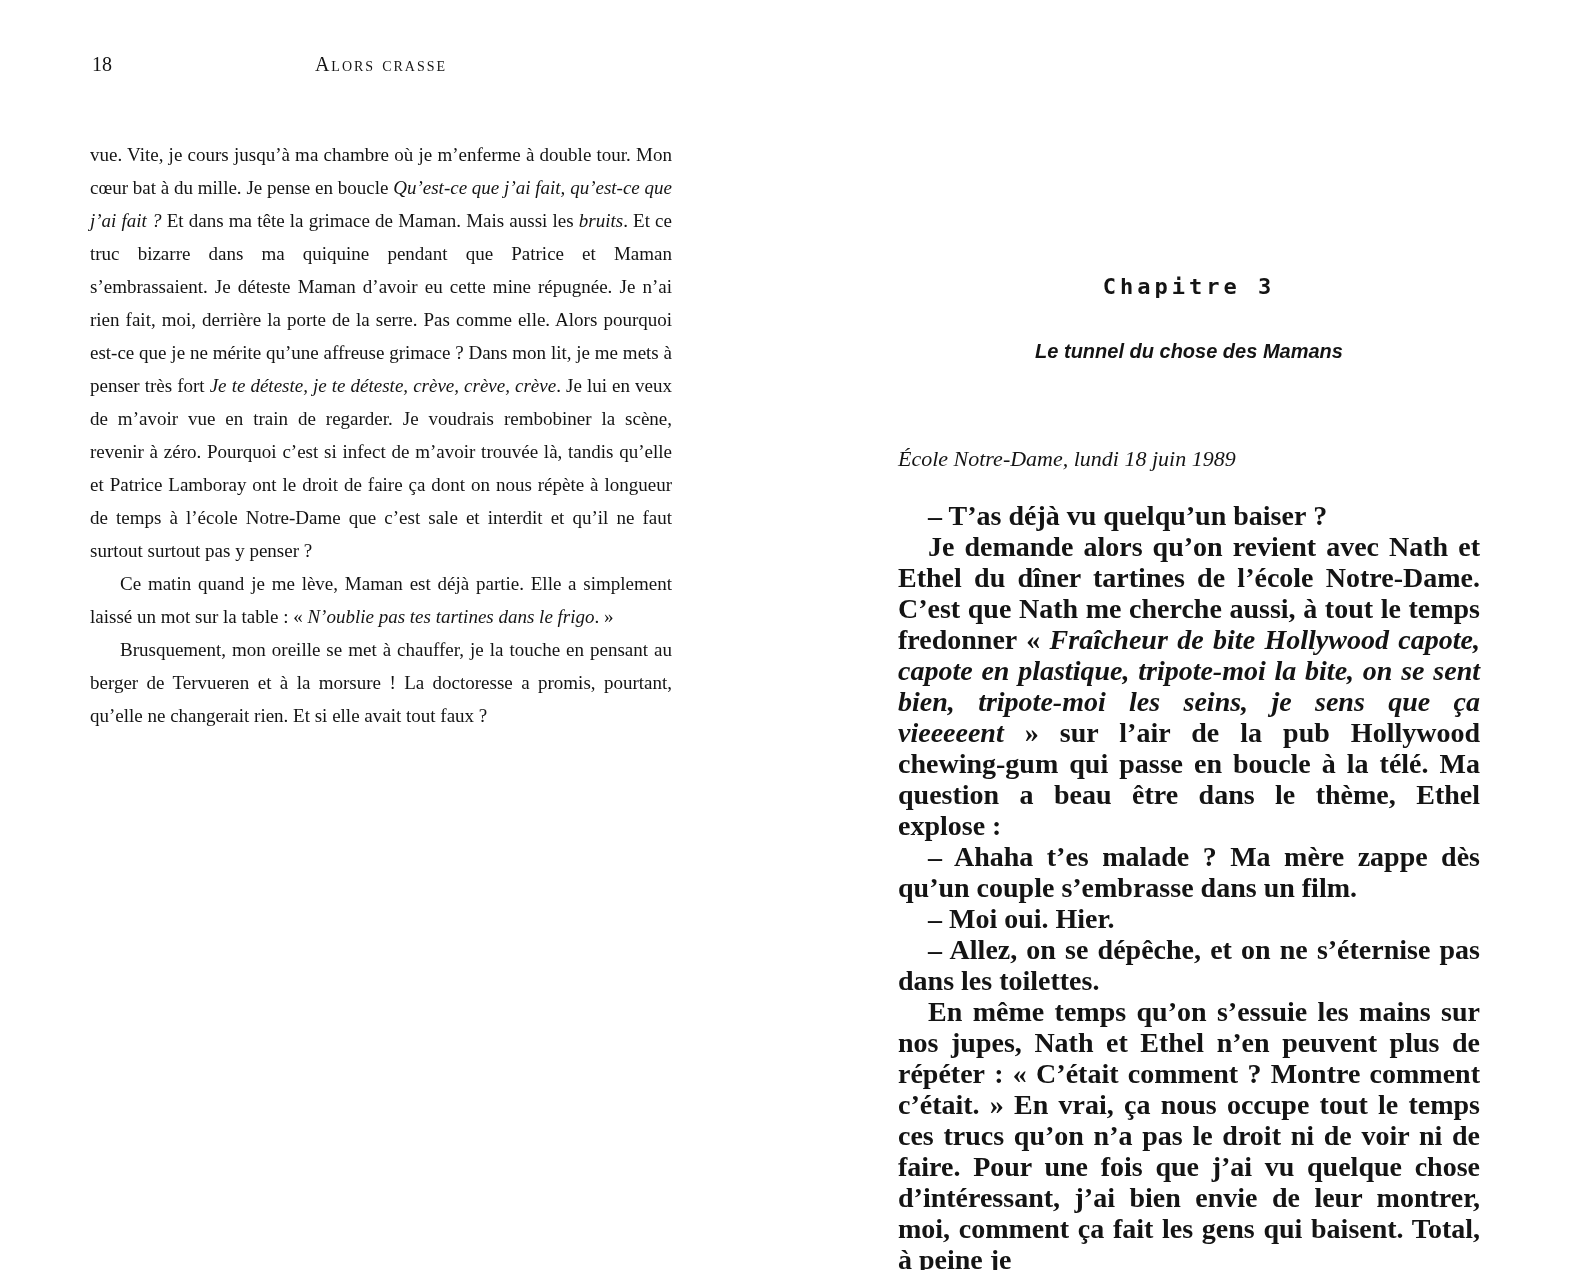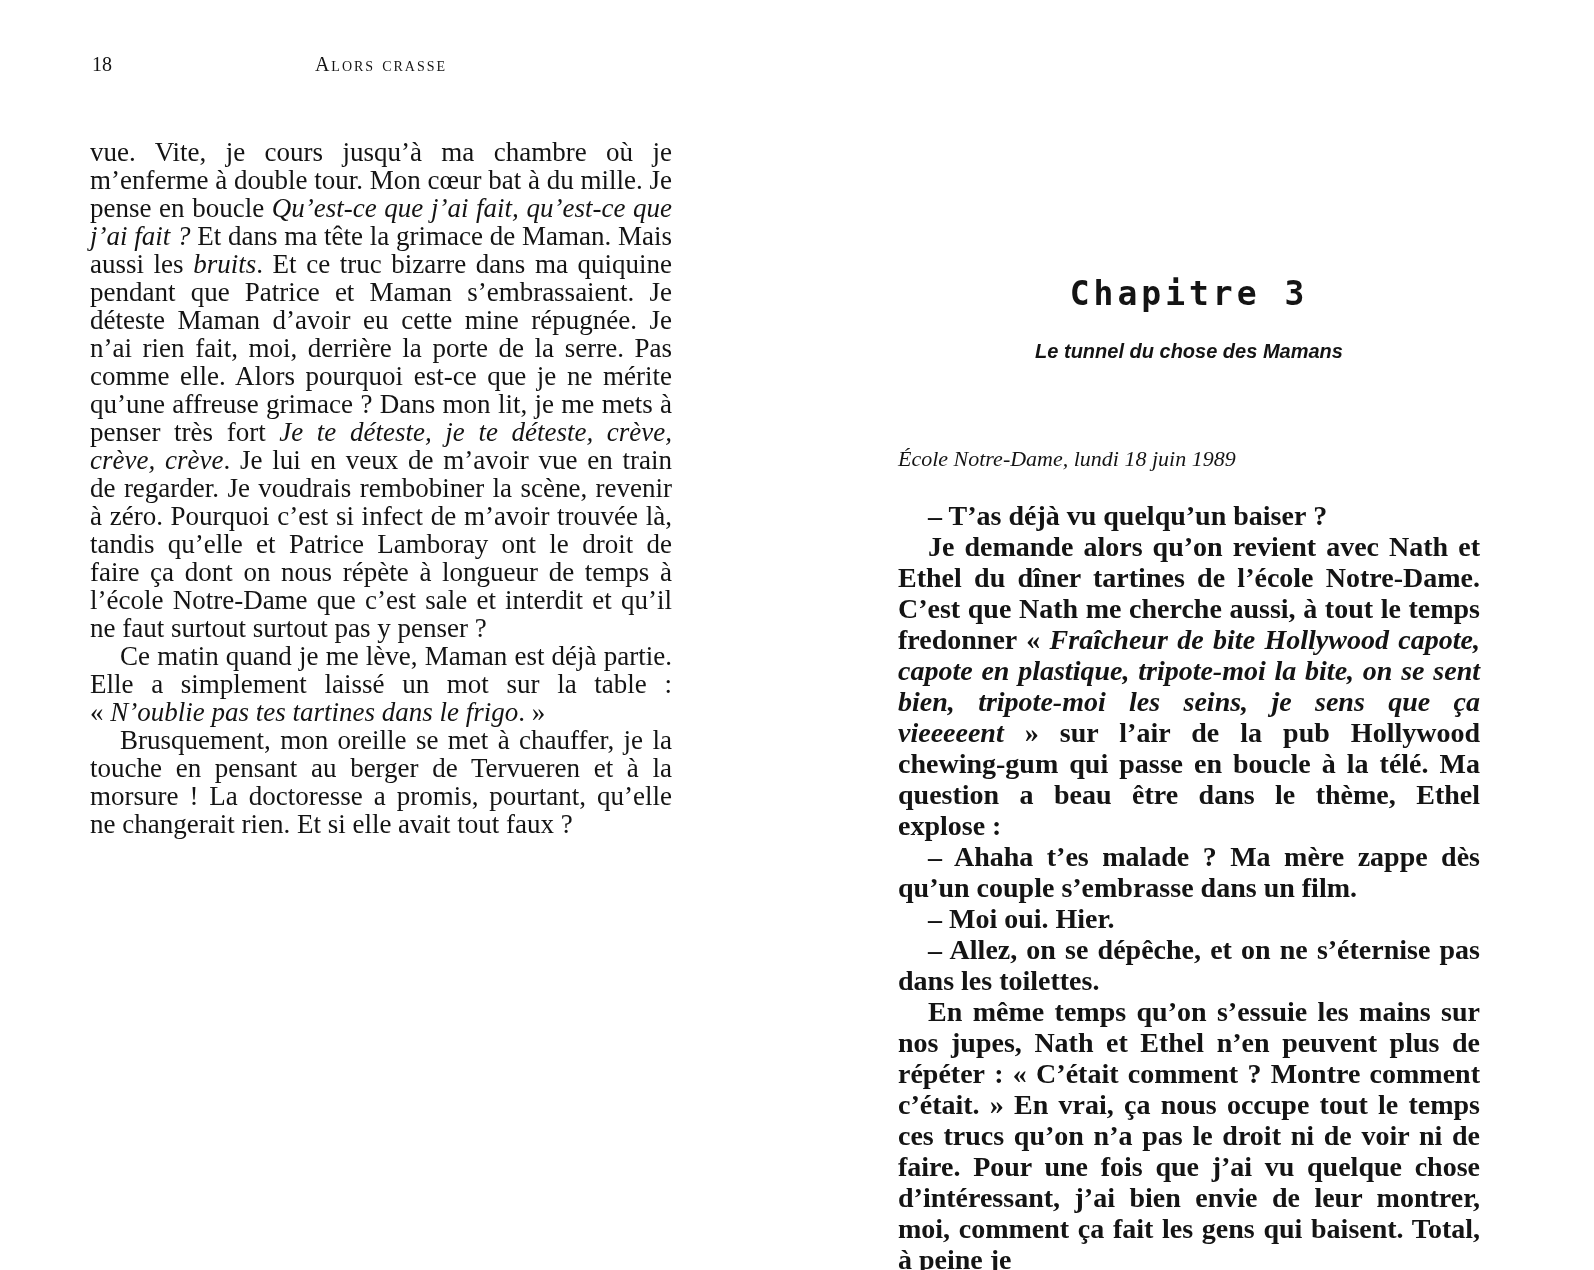--- a/index.html
+++ b/index.html
@@ -22,35 +22,35 @@
   }
   .page-number { position: absolute; left: 2px; top: 0; }
   .head-title {
     display: block; text-align: center;
     font-variant: small-caps; letter-spacing: 2px;
   }
 
   .body-text { text-align: justify; }
   .page-left .body-text {
     position: absolute; top: 138px; left: 0; width: 100%;
-    font-size: 27px; line-height: 28px;
+    font-size: 19px; line-height: 33px;
   }
   .page-right .body-text {
     position: absolute; top: 500px; left: 0; width: 100%;
     font-size: 28px; line-height: 31px; font-weight: bold;
   }
   .para { text-indent: 30px; }
   .para.no-indent { text-indent: 0; }
 
   .chapter-title {
     position: absolute; top: 274px; left: 0; width: 100%;
     text-align: center;
     font-family: "DejaVu Sans Mono", monospace;
     font-weight: bold;
-    font-size: 33px;
+    font-size: 22px;
     letter-spacing: 4px;
   }
   .chapter-subtitle {
     position: absolute; top: 340px; left: 0; width: 100%;
     text-align: center;
     font-family: "Liberation Sans", sans-serif;
     font-style: italic;
     font-weight: bold;
     font-size: 20px;
   }

